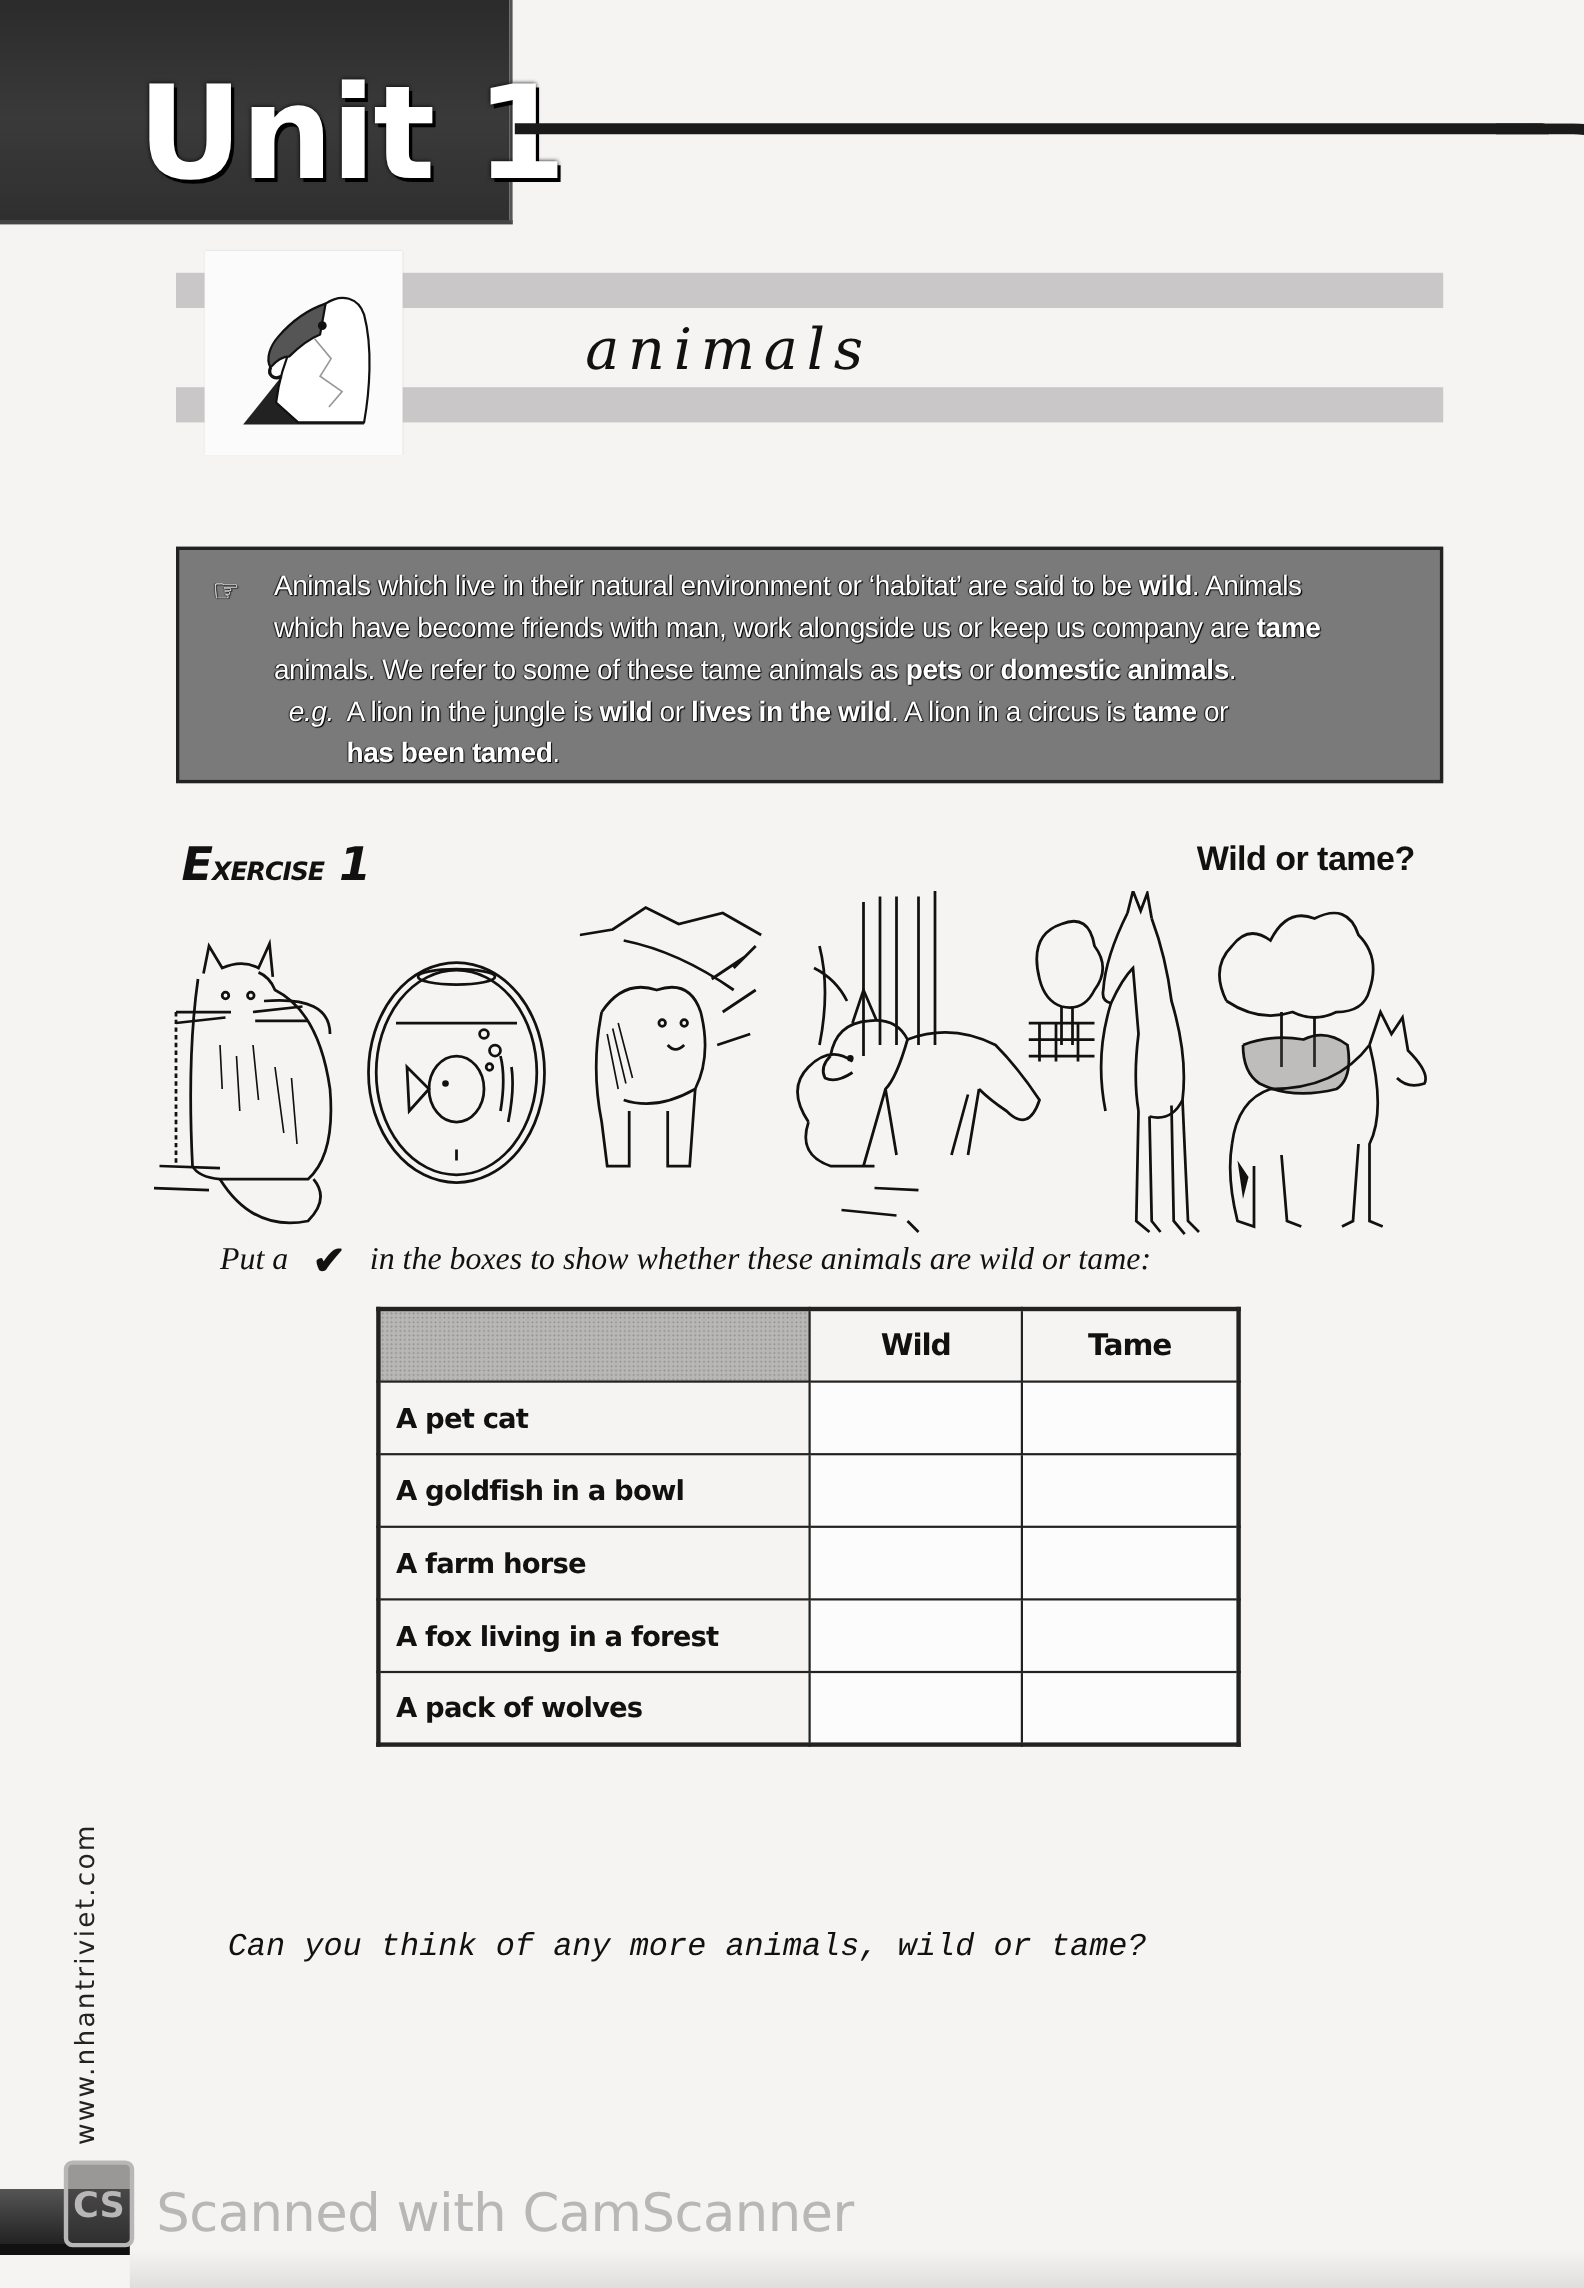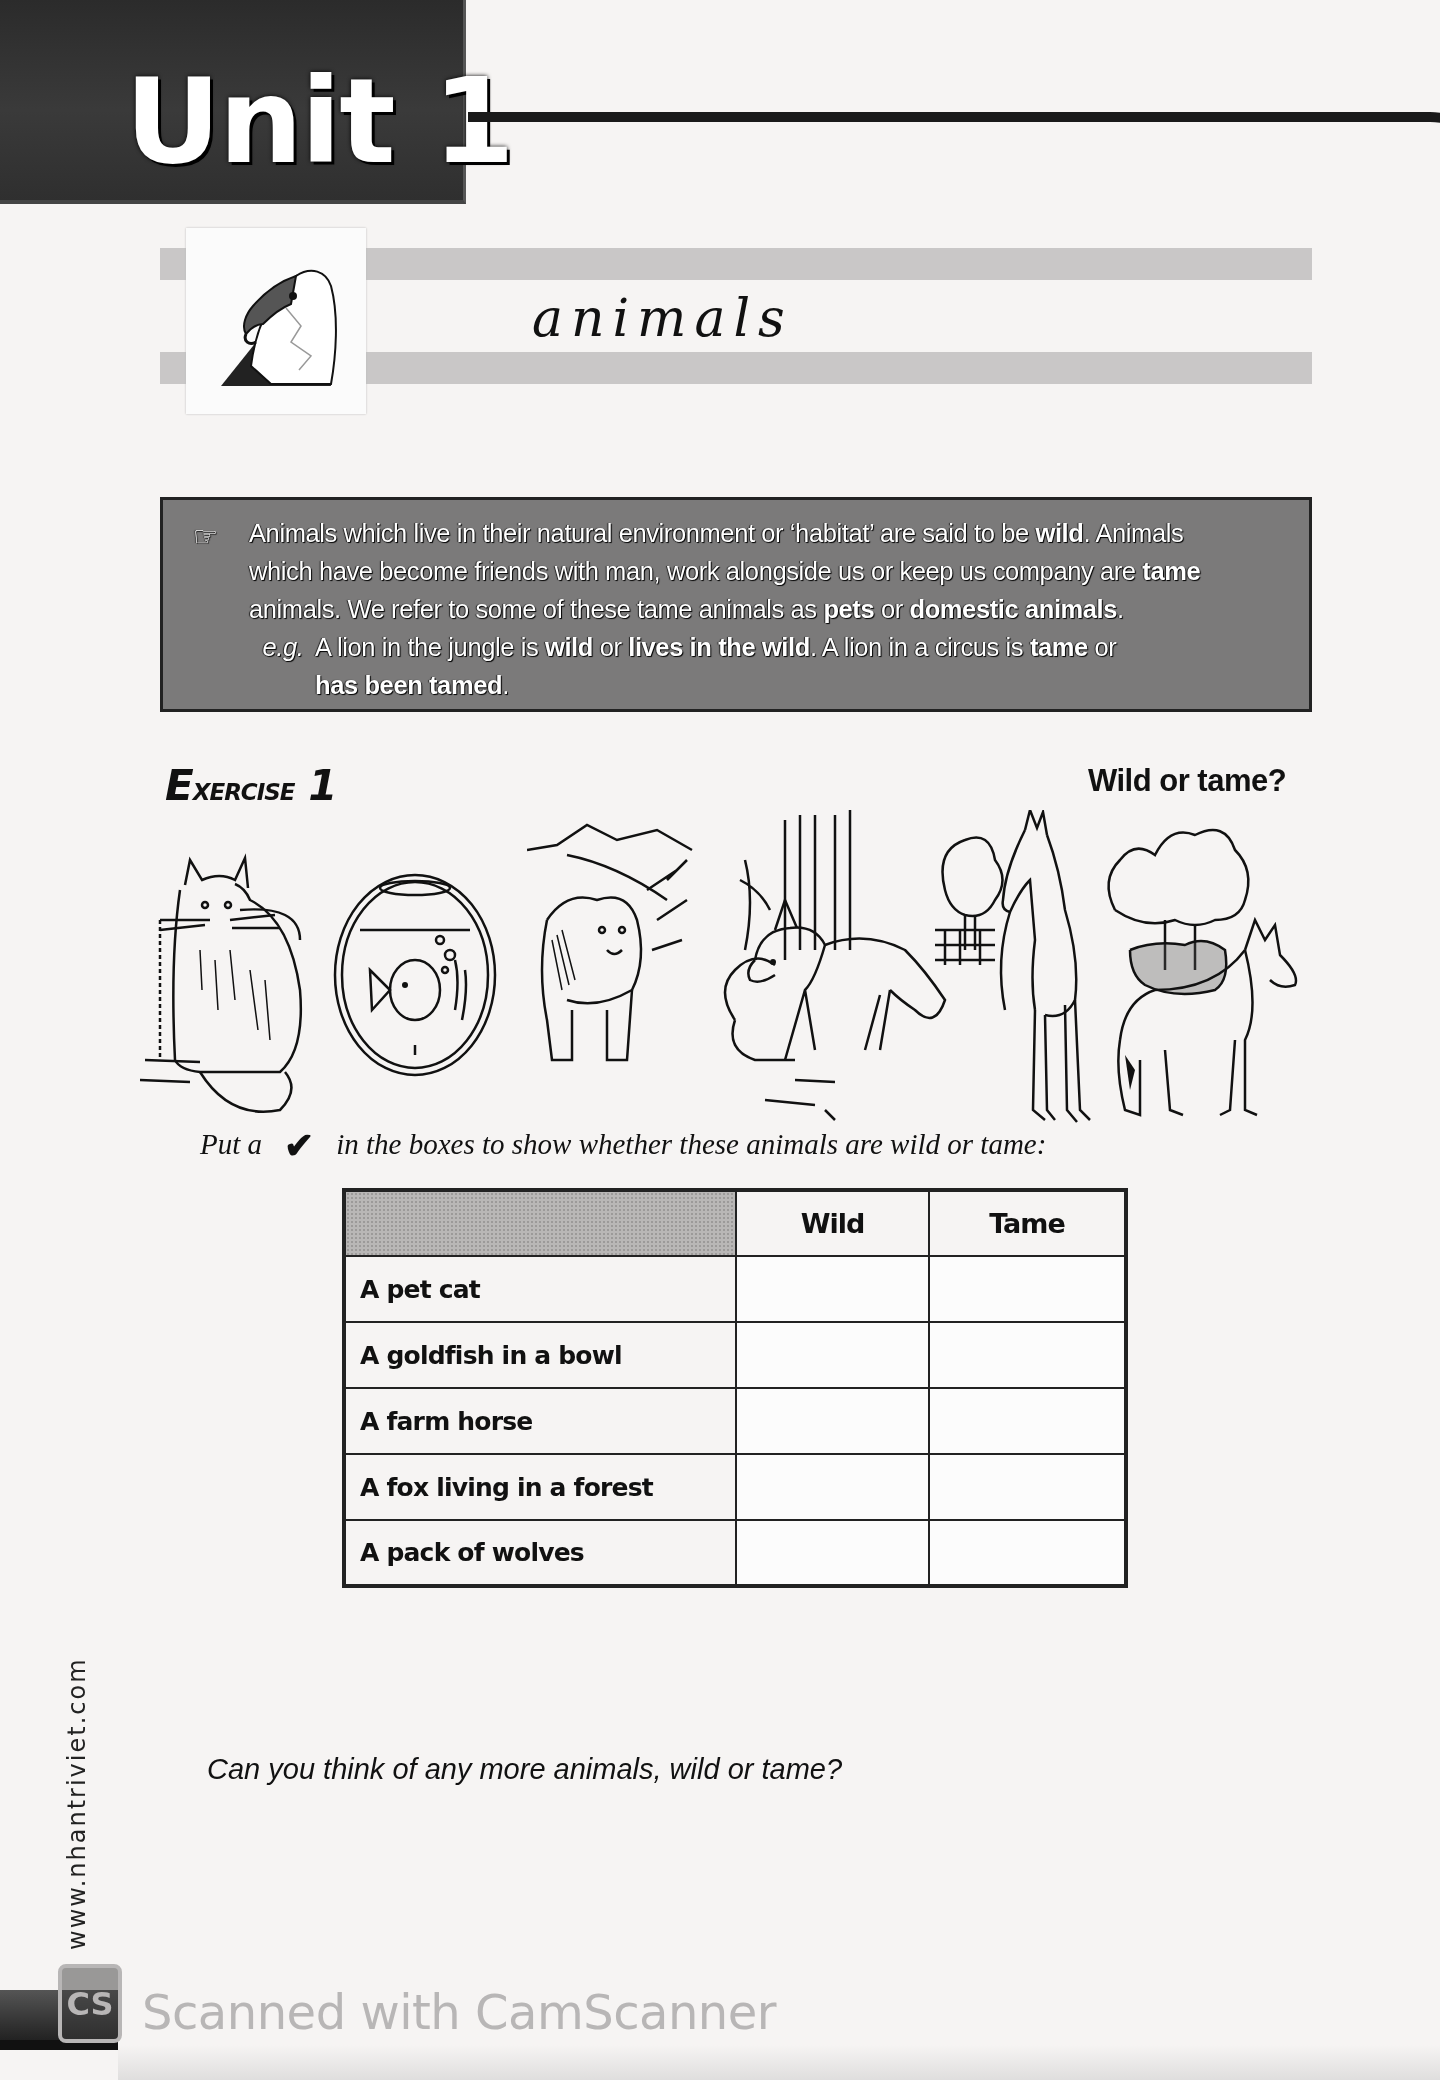--- a/index.html
+++ b/index.html
@@ -95,21 +95,21 @@
     background-image:radial-gradient(#9c9a99 0.8px, transparent 1px);
     background-size:4px 4px;
     width:392px;
   }
   .ex-table th.wild { width:193px; }
   .ex-table td.label { font-size:25px; padding-left:14px; letter-spacing:-0.8px; text-align:left;font-weight:bold; }
   .ex-table td.box { background:#fcfcfc; cursor:pointer; }
 
   
   .question {
-    left:207px; top:1755px; font-family:Liberation Sans, sans-serif; font-style:italic;
+    left:207px; top:1755px; font-family:Liberation Mono, monospace; font-style:italic;
     font-size:29px; line-height:1; white-space:nowrap;
   }
 
   
   .side-url {
     left:63px; top:1950px; transform-origin:0 0; transform:rotate(-90deg);
     font-family:"DejaVu Sans", sans-serif; font-size:24px; letter-spacing:2px; color:#222;
     white-space:nowrap;
   }
 

